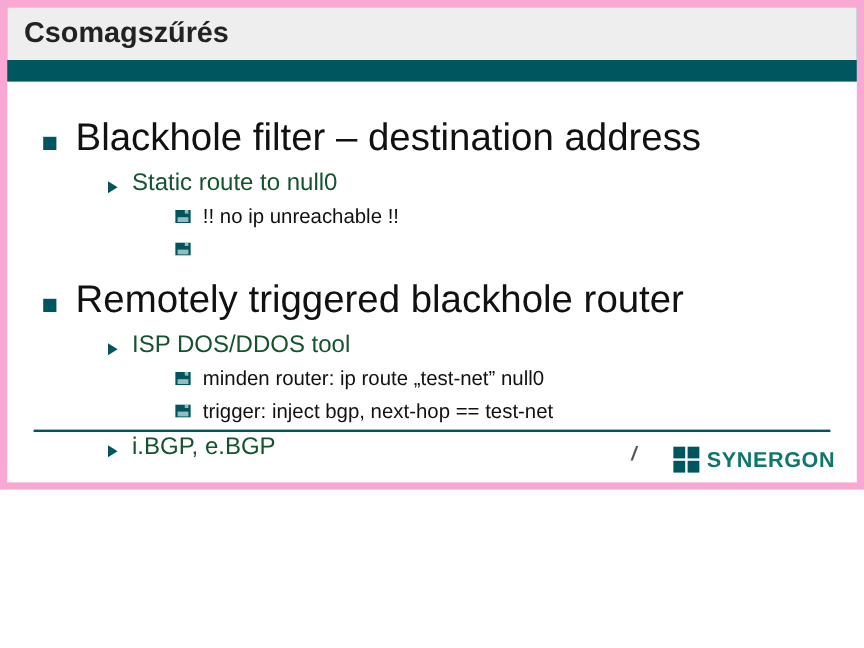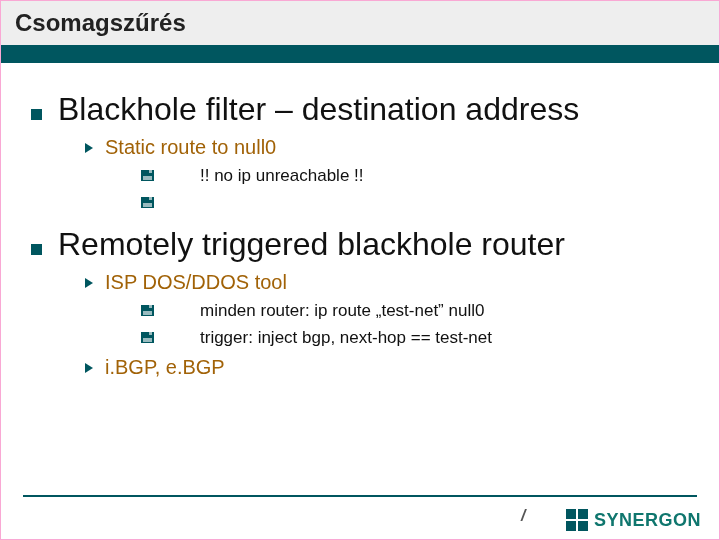--- a/index.html
+++ b/index.html
@@ -1,19 +1,19 @@
 <!DOCTYPE html>
 <html><head>
 <meta charset="utf-8">
 <style>
   * { margin: 0; padding: 0; box-sizing: border-box; }
   html, body { width: 720px; height: 540px; font-family: Arial, Helvetica, sans-serif; background: #fff; }
   .slide {
-    width: 720px; height: 540px;
-    border: 1px solid #f9a8d4;
+    width: 720px; height: 408px;
+    border: 6px solid #f9a8d4;
     position: relative;
     background: #fff;
   }
   .title-band {
     width: 100%;
     height: 62px;
     background: #00565f;
   }
   .title {
     position: absolute;
@@ -42,41 +42,40 @@
   }
   .lvl1 .bullet-sq {
     width: 11px; height: 11px;
     background: #00565f;
     margin-right: 16px;
     margin-top: 10px;
     flex: 0 0 11px;
   }
   .lvl2 {
     display: flex;
-    align-items: flex-start;
+    align-items: center;
     margin: 8px 0 4px 54px;
     font-size: 20px;
-    color: #a16207;
+    color: #14532d;
   }
   .lvl2 .tri {
     width: 0; height: 0;
     border-left: 8px solid #00565f;
     border-top: 5px solid transparent;
     border-bottom: 5px solid transparent;
     margin-right: 12px;
     margin-top: 7px;
     flex: 0 0 8px;
   }
   .lvl3 {
     display: flex;
     align-items: baseline;
     margin: 6px 0 4px 110px;
     font-size: 17px;
     color: #111;
-    gap: 36px;
   }
   .lvl3 .icon {
     width: 13px; height: 11px;
     margin-right: 10px;
     margin-top: 5px;
     flex: 0 0 13px;
     position: relative;
   }
   .lvl3 .icon svg { display: block; }
   .footer-line {

